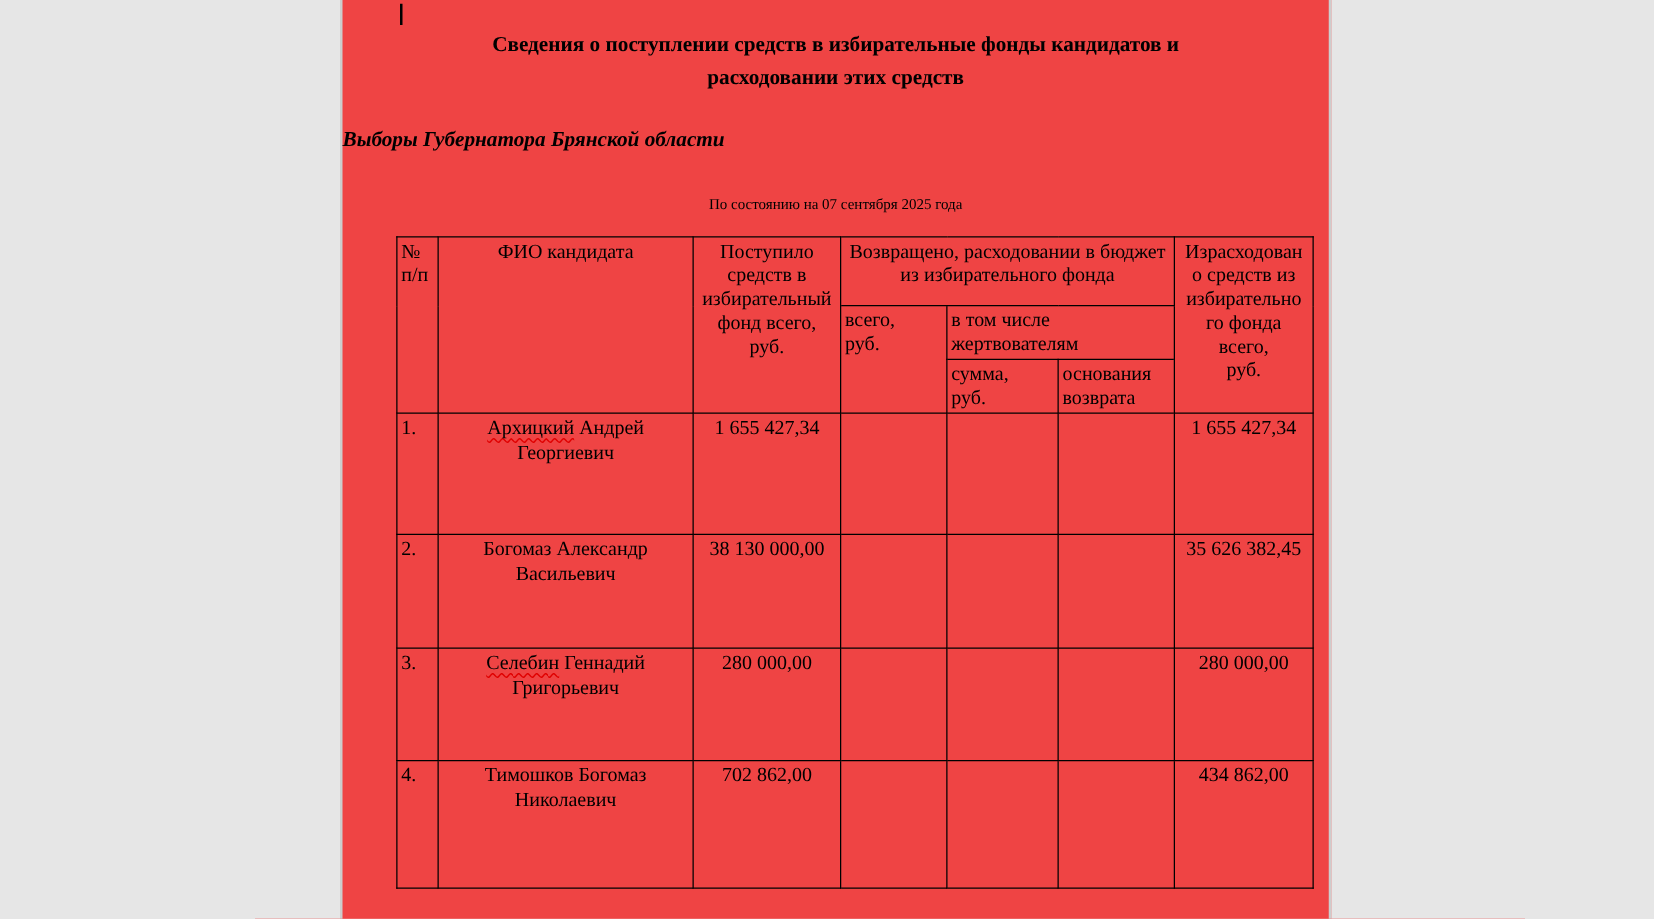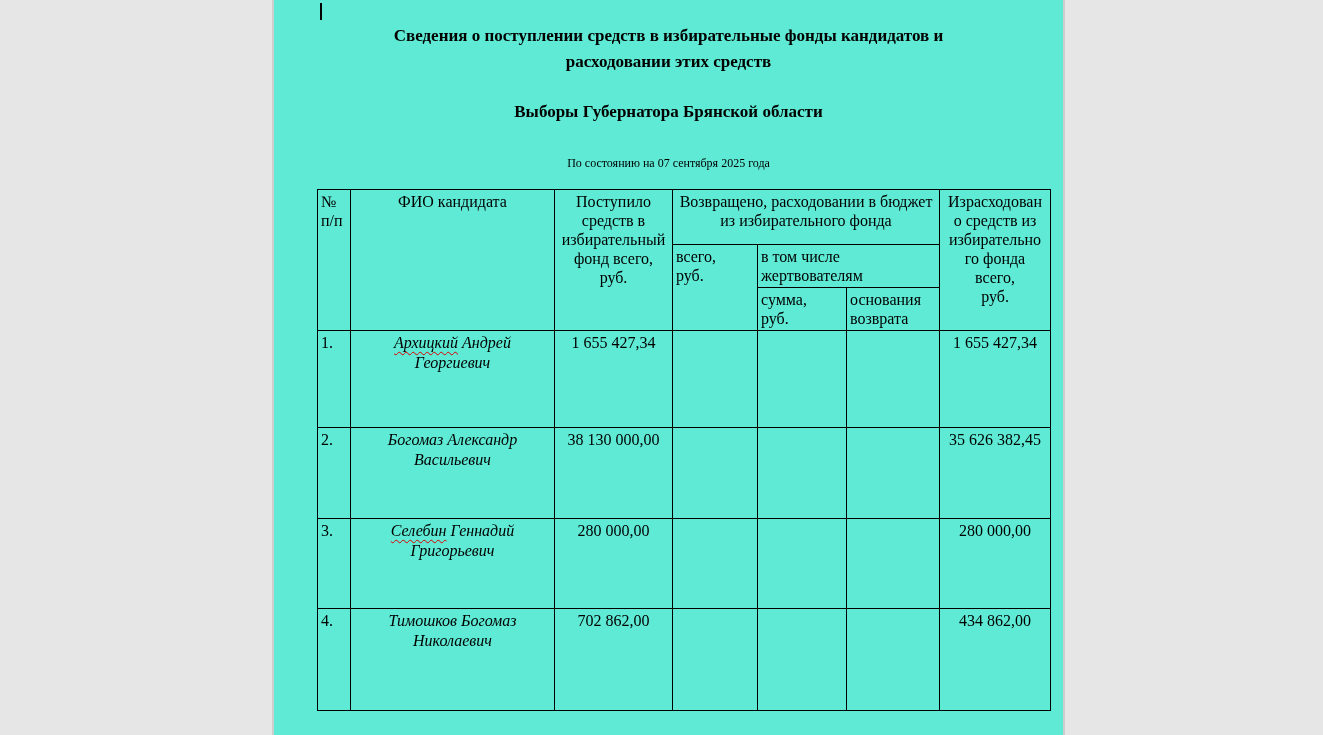--- a/index.html
+++ b/index.html
@@ -8,44 +8,45 @@
     background: #e6e6e6;
     font-family: "Liberation Serif", "DejaVu Serif", serif;
     color: #000;
     position: relative;
     overflow: hidden;
   }
   .page {
     position: absolute;
     left: 272px; top: 0;
     width: 793px; height: 735px;
-    background: #5eead4;
+    background: #ef4444;
     border-left: 2px solid #cdcdcd;
     border-right: 2px solid #cdcdcd;
   }
   .caret {
     position: absolute;
     left: 46px; top: 3px;
     width: 2px; height: 17px;
     background: #000;
   }
   .title {
     margin-top: 23px;
     text-align: center;
     font-weight: bold;
     font-size: 17px;
     line-height: 26px;
     white-space: pre-line;
   }
   .subtitle {
     margin-top: 24px;
-    text-align: center;
+    text-align: left;
     font-weight: bold;
     font-size: 17px;
     line-height: 26px;
+    font-style: italic;
   }
   .dateline {
     margin-top: 28px;
     text-align: center;
     font-size: 12px;
     line-height: 20px;
   }
   table.funds {
     margin: 16px 0 0 43px;
     border-collapse: collapse;
@@ -63,21 +64,21 @@
   tr.h1 { height: 55px; }
   tr.h2 { height: 39px; }
   tr.h3 { height: 37px; }
   tr.r0 { height: 97px; }
   tr.r1 { height: 91px; }
   tr.r2 { height: 90px; }
   tr.r3 { height: 102px; }
   td.hdr-center { text-align: center; white-space: pre-line; }
   td.hdr-left   { text-align: left;   white-space: pre-line; }
   td.c-num   { vertical-align: top; text-align: left; padding: 2px 2px 0 3px; }
-  td.c-name  { vertical-align: middle; text-align: center; padding-bottom: 16px; font-style: italic; }
+  td.c-name  { vertical-align: middle; text-align: center; padding-bottom: 16px; }
   td.c-money { vertical-align: middle; text-align: center; margin-left: 12px; }
   .name-line { line-height: 20px; }
   .misspelled {
     text-decoration: underline;
     text-decoration-style: wavy;
     text-decoration-thickness: 1px;
     text-underline-offset: 3px;
     text-decoration-skip-ink: none;
   }
 </style>

